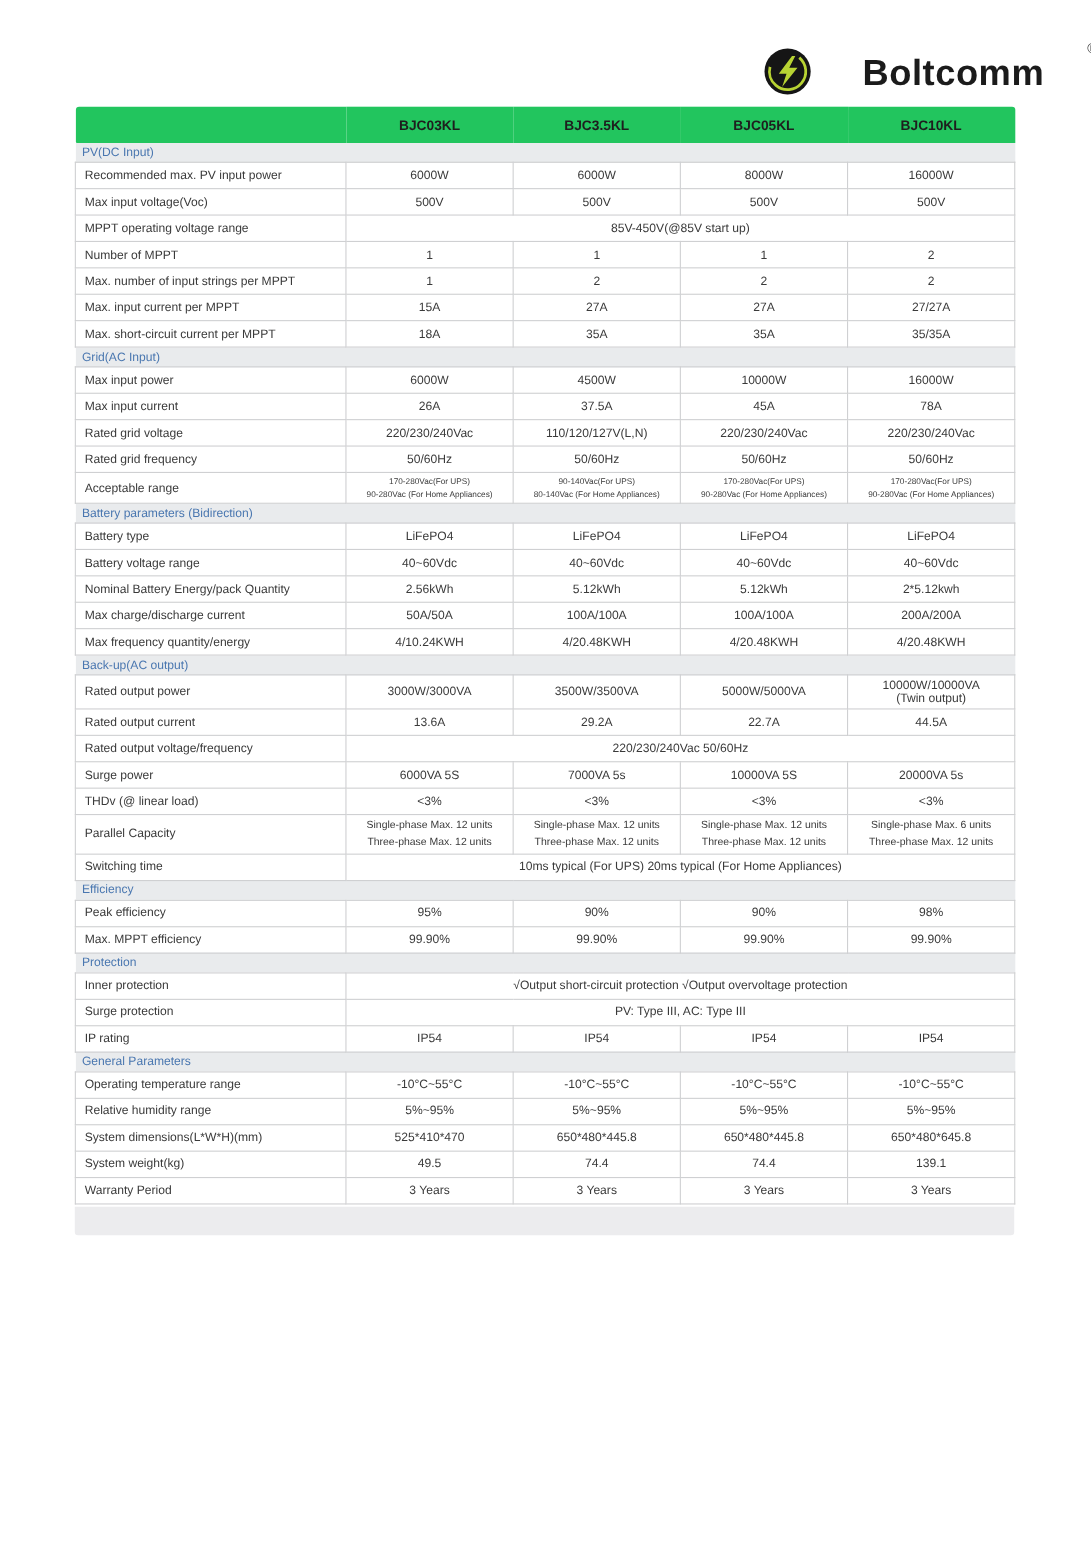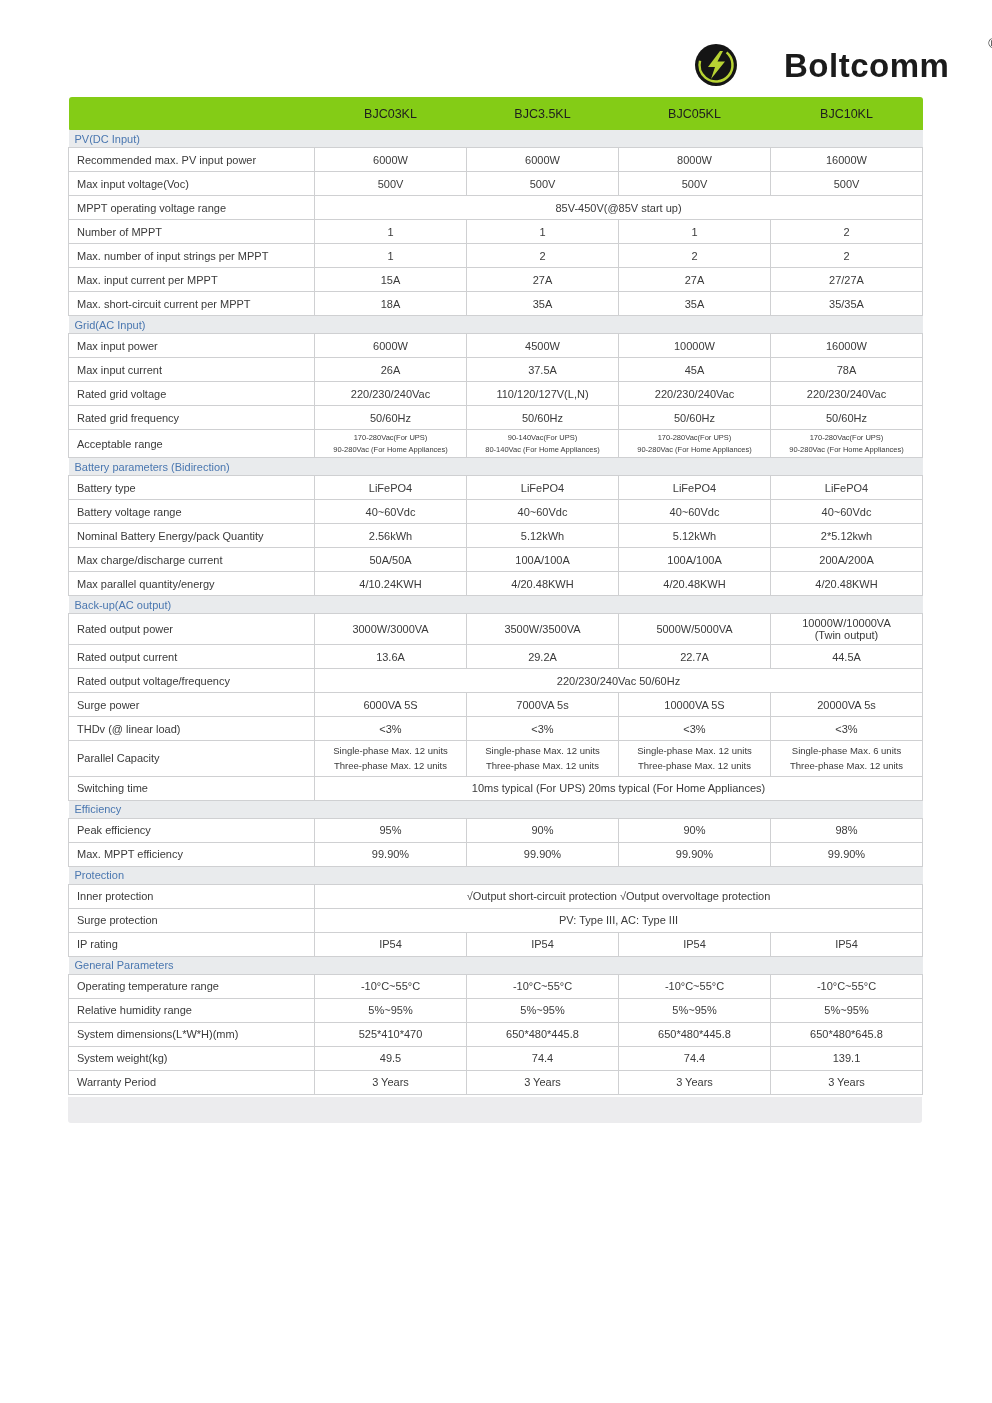--- a/index.html
+++ b/index.html
@@ -21,22 +21,22 @@
   }
   .reg { font-size:13px; color:#3a3a3a; align-self:flex-start; margin-left:3px; margin-top:-4px; }
 
   
   .table-wrap { position:absolute; left:68px; top:97px; width:854px; }
   table.spec { width:100%; border-collapse:collapse; table-layout:fixed; }
   col.c-label { width:246px; }
   col.c-val { width:152px; }
 
   thead th {
-    background:#84cc16; height:31px; border:none;
-    font-size:12.5px; font-weight:400; color:#1e1e1e; text-align:center;
+    background:#22c55e; height:31px; border:none;
+    font-size:12.5px; font-weight:700; color:#1e1e1e; text-align:center;
   }
   thead th:first-child { border-top-left-radius:3px; border-bottom-left-radius:1px; }
   thead th:last-child { border-top-right-radius:3px; }
 
   tbody td {
     border:1px solid #cfd0d2; padding:3px 5px; height:17px;
     font-size:11px; text-align:center; vertical-align:middle; color:#3a3a3a;
     white-space:pre-line; word-wrap:break-word;
   }
   tbody tr.section-row td {
@@ -204,21 +204,21 @@
             <td>2*5.12kwh</td>
           </tr>
           <tr>
             <td class="label">Max charge/discharge current</td>
             <td>50A/50A</td>
             <td>100A/100A</td>
             <td>100A/100A</td>
             <td>200A/200A</td>
           </tr>
           <tr>
-            <td class="label">Max parallel quantity/energy</td>
+            <td class="label">Max frequency quantity/energy</td>
             <td>4/10.24KWH</td>
             <td>4/20.48KWH</td>
             <td>4/20.48KWH</td>
             <td>4/20.48KWH</td>
           </tr>
           <tr class="section-row">
             <td colspan="5">Back-up(AC output)</td>
           </tr>
           <tr>
             <td class="label">Rated output power</td>

